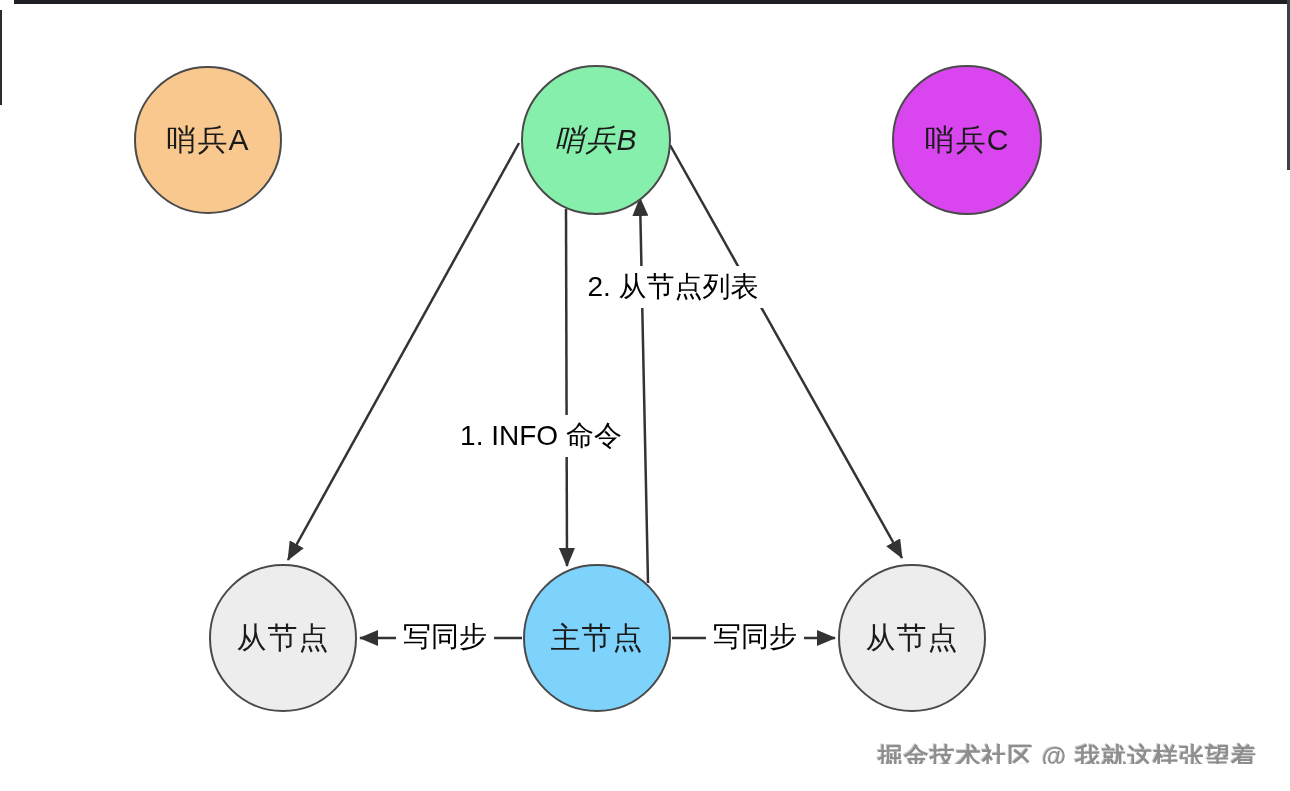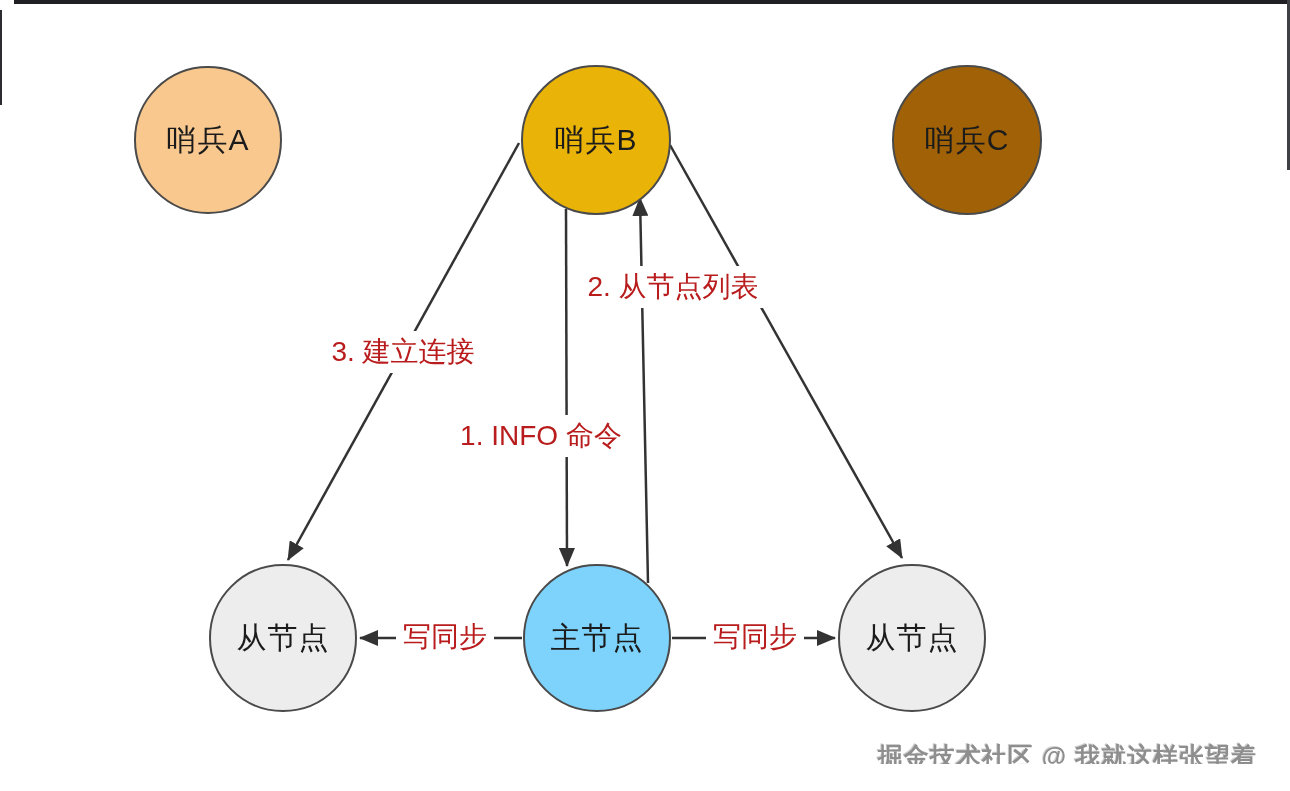--- a/index.html
+++ b/index.html
@@ -39,21 +39,21 @@
   .n-m  { left: 523px; top: 564px; width: 148px; height: 148px; }
   .n-sr { left: 838px; top: 564px; width: 148px; height: 148px; }
 
   .edge-label {
     position: absolute;
     transform: translate(-50%, -50%);
     background: #ffffff;
     padding: 2px 7px;
     font-size: 28px;
     font-weight: 500;
-    color: #b91c1c;
+    color: #000000;
     white-space: nowrap;
   }
   .l-info   { left: 541px; top: 436px; text-align: right; }
   .l-list   { left: 673px; top: 287px; }
   .l-conn3  { left: 403px; top: 352px; }
   .l-conn4  { left: 810px; top: 377px; }
   .l-sync-l { left: 445px; top: 637px; }
   .l-sync-r { left: 755px; top: 637px; }
 
   .watermark {
@@ -95,39 +95,38 @@
     <line x1="670" y1="145" x2="902" y2="558" stroke="#333333" stroke-width="2.5" marker-end="url(#arrow)"></line>
 
     <line x1="522" y1="638" x2="360" y2="638" stroke="#333333" stroke-width="2.5" marker-end="url(#arrow)"></line>
 
     <line x1="672" y1="638" x2="835" y2="638" stroke="#333333" stroke-width="2.5" marker-end="url(#arrow)"></line>
   </svg>
 
   <div class="node n-sa" style="background: rgb(249, 200, 142);">
     <span class="node-label">哨兵A</span>
   </div>
-  <div class="node n-sb" style="background: #eab308;">
+  <div class="node n-sb" style="background: #86efac; font-style: italic;">
     <span class="node-label">哨兵B</span>
   </div>
-  <div class="node n-sc" style="background: #a16207;">
+  <div class="node n-sc" style="background: #d946ef;">
     <span class="node-label">哨兵C</span>
   </div>
   <div class="node n-sl" style="background: rgb(237, 237, 237);">
     <span class="node-label">从节点</span>
   </div>
   <div class="node n-m" style="background: #7dd3fc;">
     <span class="node-label">主节点</span>
   </div>
   <div class="node n-sr" style="background: rgb(237, 237, 237);">
     <span class="node-label">从节点</span>
   </div>
 
   <div class="edge-label l-info">1. INFO 命令</div>
   <div class="edge-label l-list">2. 从节点列表</div>
-  <div class="edge-label l-conn3">3. 建立连接</div>
   <div class="edge-label l-sync-l">写同步</div>
   <div class="edge-label l-sync-r">写同步</div>
 
   <div class="watermark">掘金技术社区 @ 我就这样张望着</div>
 
   <div class="edge-art-top"></div>
   <div class="edge-art-left"></div>
   <div class="edge-art-right"></div>
 
 </div>

